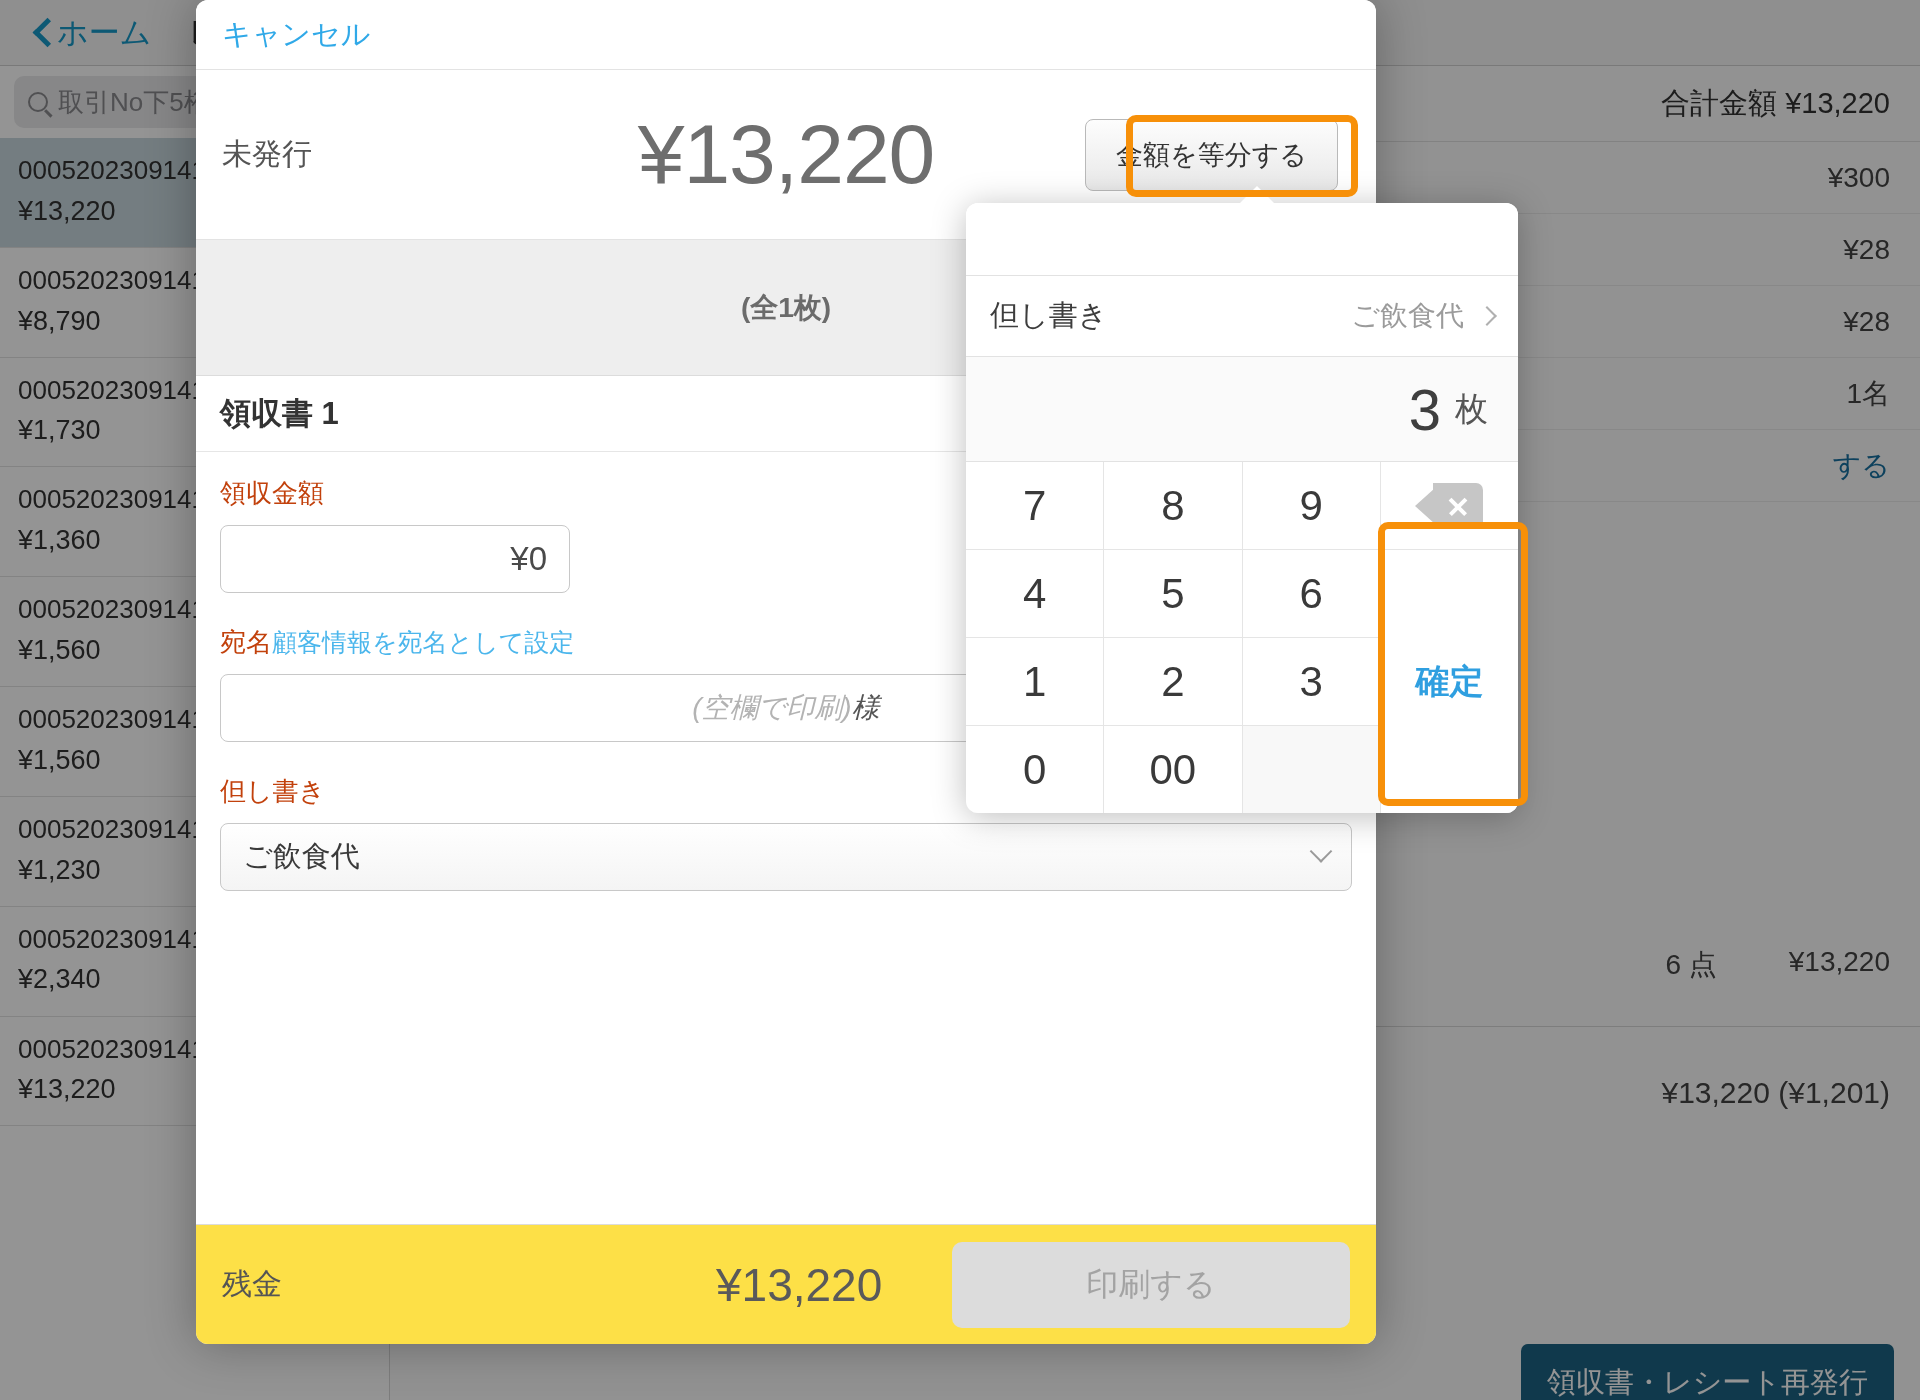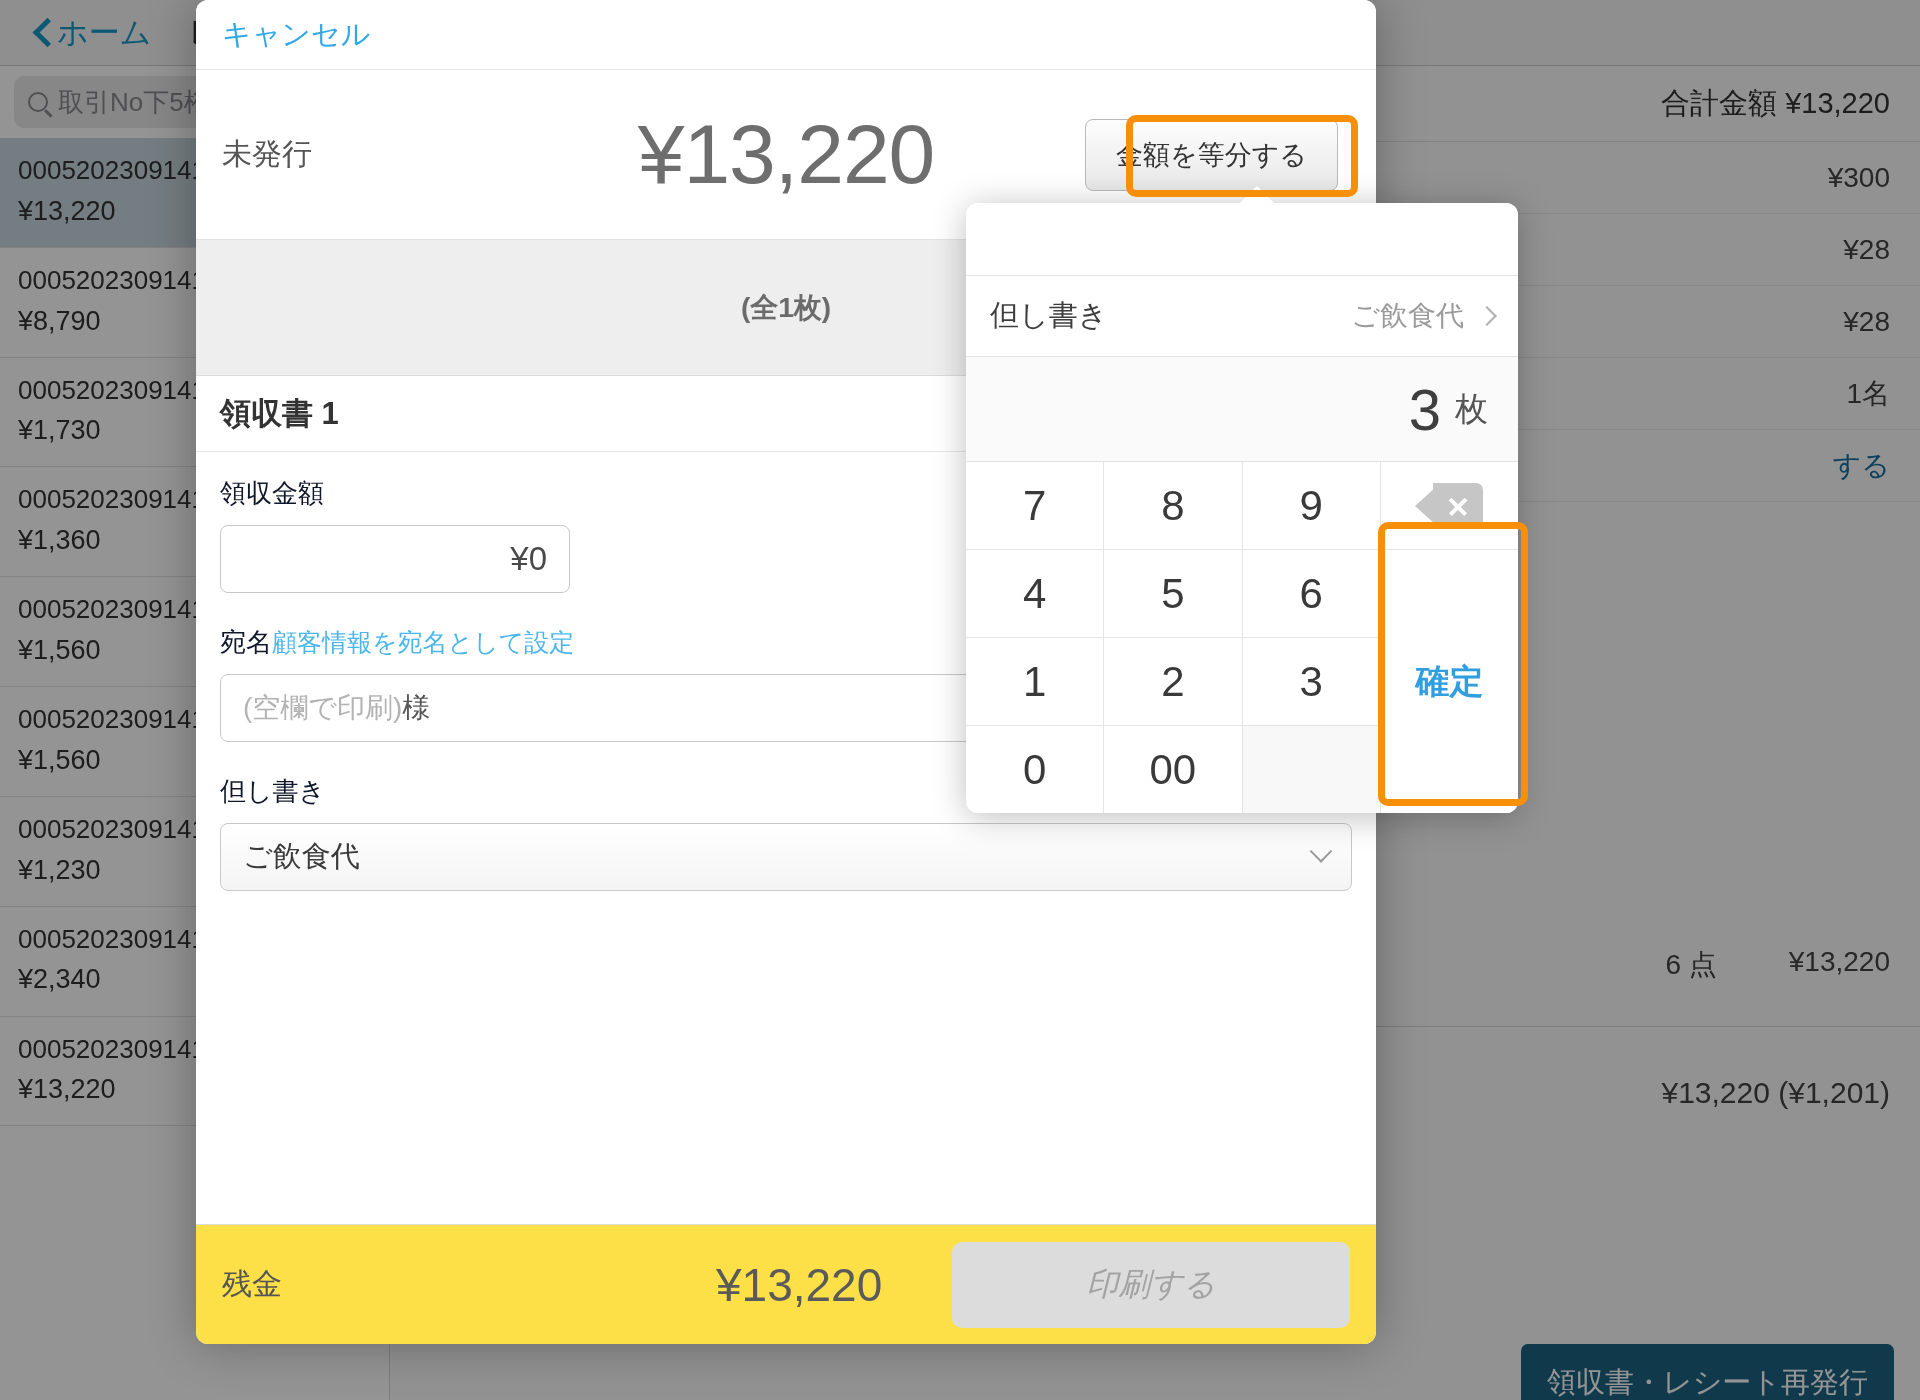--- a/index.html
+++ b/index.html
@@ -170,36 +170,36 @@
   }
 
   .receipt-title {
     height: 76px; flex: 0 0 auto;
     display: flex; align-items: center; padding-left: 24px;
     font-size: 31px; font-weight: bold; color: #333;
     border-bottom: 1px solid #e6e6e6; background: #fff;
   }
 
   .form-area { flex: 1 1 auto; padding: 24px; background: #ffffff; }
-  .field-label { font-size: 26px; color: #0f172a; margin-bottom: 14px; }
+  .field-label { font-size: 26px; color: #c2410c; margin-bottom: 14px; }
   .field-row {
     display: flex; align-items: baseline; justify-content: flex-start;
     margin-bottom: 14px;
   }
   .field-link { color: #4bb6ec; font-size: 25px; }
   .inp {
     border: 1px solid #c8c8c8; border-radius: 8px;
     height: 68px; display: flex; align-items: center; background: #fff;
   }
   .inp-amount {
     width: 350px; justify-content: flex-end; padding-right: 22px;
     font-size: 33px; color: #4a4a4a;
   }
   .inp-name {
-    width: 100%; justify-content: flex-start; padding: 11px 22px;
+    width: 100%; justify-content: center; padding: 11px 22px; font-style: italic;
   }
   .inp-ph { color: #b3b3b3; font-size: 28px; }
   .inp-suffix { color: #555; font-size: 28px; }
   .sel {
     width: 100%; height: 68px;
     border: 1px solid #c8c8c8; border-radius: 8px;
     background: linear-gradient(#ffffff, #f4f4f4);
     display: flex; align-items: center; justify-content: space-between;
     padding: 0 22px; font-size: 29px; color: #3a3a3a;
   }
@@ -217,21 +217,21 @@
   }
   .foot-label { position: absolute; left: 26px; font-size: 30px; color: #555; }
   .foot-amount {
     position: absolute; left: 520px; font-size: 46px; color: #5a5a5a;
     font-weight: 300;
   }
   .print-btn {
     position: absolute; right: 26px;
     width: 398px; height: 86px; border-radius: 10px;
     background: #dcdcdc; color: #a3a3a3; font-size: 32px;
-    display: flex; align-items: center; justify-content: center; font-style: italic;
+    display: flex; align-items: center; justify-content: center;
   }
 
   
   .popover {
     position: absolute; left: 966px; top: 203px;
     width: 552px; height: 610px;
     background: #ffffff; border-radius: 12px;
     box-shadow: 0 4px 34px rgba(0,0,0,0.26);
     z-index: 40; overflow: hidden;
     display: flex; flex-direction: column;

